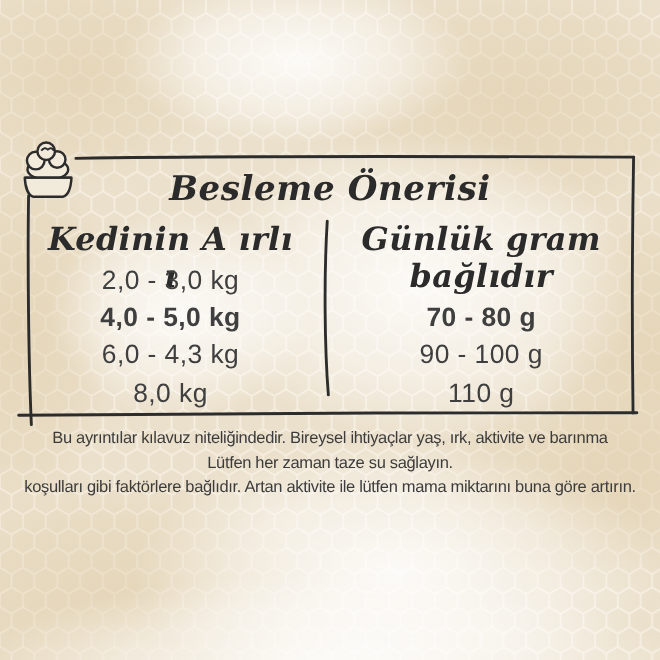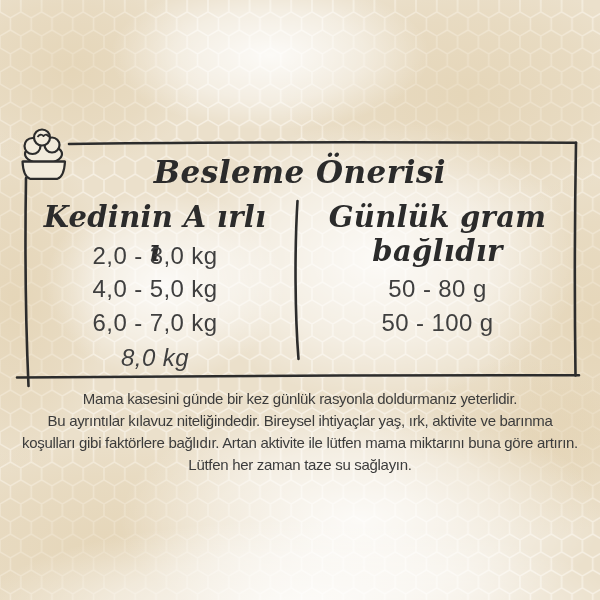--- a/index.html
+++ b/index.html
@@ -32,21 +32,21 @@
   }
   .col-left{left:35px;width:240px;}
   .col-right{left:320px;width:235px;}
   .cell{
     height:24px;
     font-size:24px;
     letter-spacing:0.4px;
     color:#3f3f3f;
     white-space:nowrap;
   }
-  .r0{top:242px;} .r1{top:275px;} .r2{top:309px;} .r3{top:344px;font-style:italic;}
+  .r0{top:242px;} .r1{top:275px;font-weight:bold;} .r2{top:309px;} .r3{top:344px;}
   .footer{
     left:0;top:388px;width:600px;
     font-size:15px;
     line-height:22px;
     letter-spacing:-0.3px;
     color:#3c3c3c;
     white-space:nowrap;
   }
   .footer div{height:22px;}
 </style>
@@ -111,27 +111,27 @@
   </svg>
 
   <div class="abs center script title">Besleme Önerisi</div>
 
   <div class="abs center script col-header col-left">Kedinin A ırlı ı</div>
   <div class="abs center script col-header col-right">Günlük gram bağlıdır</div>
 
   <div class="abs center cell col-left r0">2,0 - 3,0 kg</div>
 
   <div class="abs center cell col-left r1">4,0 - 5,0 kg</div>
-  <div class="abs center cell col-right r1">50 - 80 g</div>
+  <div class="abs center cell col-right r1">70 - 80 g</div>
 
-  <div class="abs center cell col-left r2">6,0 - 7,0 kg</div>
-  <div class="abs center cell col-right r2">50 - 100 g</div>
+  <div class="abs center cell col-left r2">6,0 - 4,3 kg</div>
+  <div class="abs center cell col-right r2">90 - 100 g</div>
 
   <div class="abs center cell col-left r3">8,0 kg</div>
+  <div class="abs center cell col-right r3">110 g</div>
 
   <div class="abs center footer">
-    <div>Mama kasesini günde bir kez günlük rasyonla doldurmanız yeterlidir.</div>
     <div>Bu ayrıntılar kılavuz niteliğindedir. Bireysel ihtiyaçlar yaş, ırk, aktivite ve barınma</div>
+    <div>Lütfen her zaman taze su sağlayın.</div>
     <div>koşulları gibi faktörlere bağlıdır. Artan aktivite ile lütfen mama miktarını buna göre artırın.</div>
-    <div>Lütfen her zaman taze su sağlayın.</div>
   </div>
 
 </div>
 
 </body></html>

